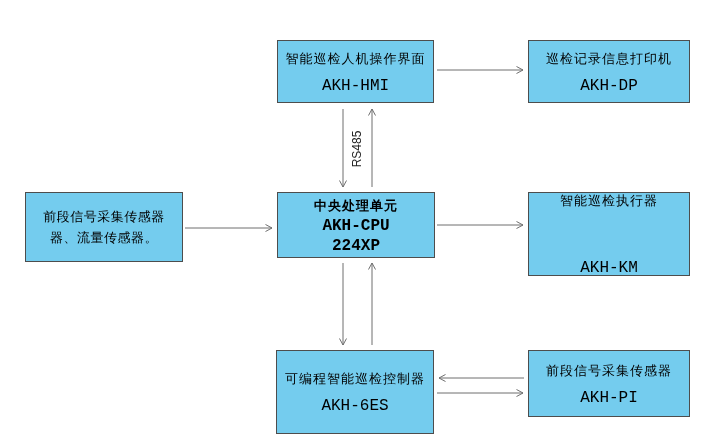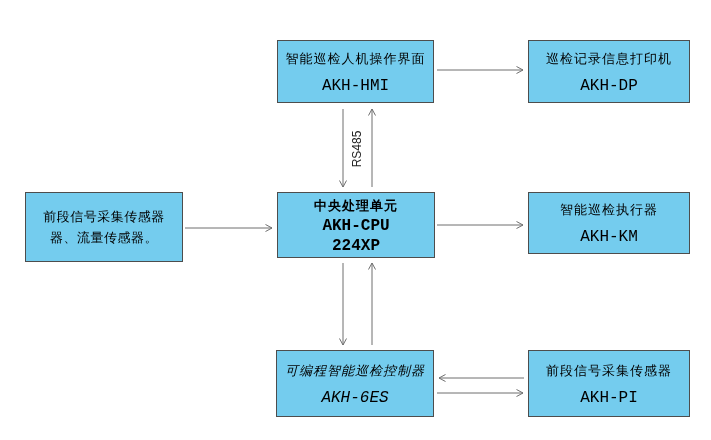--- a/index.html
+++ b/index.html
@@ -38,22 +38,22 @@
   .node.two-line { gap: 13px; }
   .node.three-line { gap: 6px; font-weight: bold; }
   .node.sensor-box { gap: 6px; padding: 0; }
   .node.sensor-box .title { letter-spacing: 0.5px; }
 
   
   .node-hmi     { left:277px; top:40px;  width:157px; height:63px; }
   .node-dp      { left:528px; top:40px;  width:162px; height:63px; }
   .node-sensors { left:25px;  top:192px; width:158px; height:70px; }
   .node-cpu     { left:277px; top:192px; width:158px; height:66px; }
-  .node-km      { left:528px; top:192px; width:162px; height:62px; }
-  .node-plc     { left:276px; top:350px; width:158px; height:67px;font-style:italic; }
+  .node-km      { left:528px; top:192px; width:162px; height:84px;justify-content:space-between; }
+  .node-plc     { left:276px; top:350px; width:158px; height:84px; }
   .node-pi      { left:528px; top:350px; width:162px; height:67px; }
 
   .wires {
     position: absolute;
     left: 0; top: 0;
     width: 711px; height: 440px;
     pointer-events: none;
   }
   .wire { stroke: var(--arrow-color, #6e6e6e); stroke-width: 1; fill: none; }
   .arrowhead-path { stroke: var(--arrow-color, #6e6e6e); fill: none; stroke-width: 1; }

